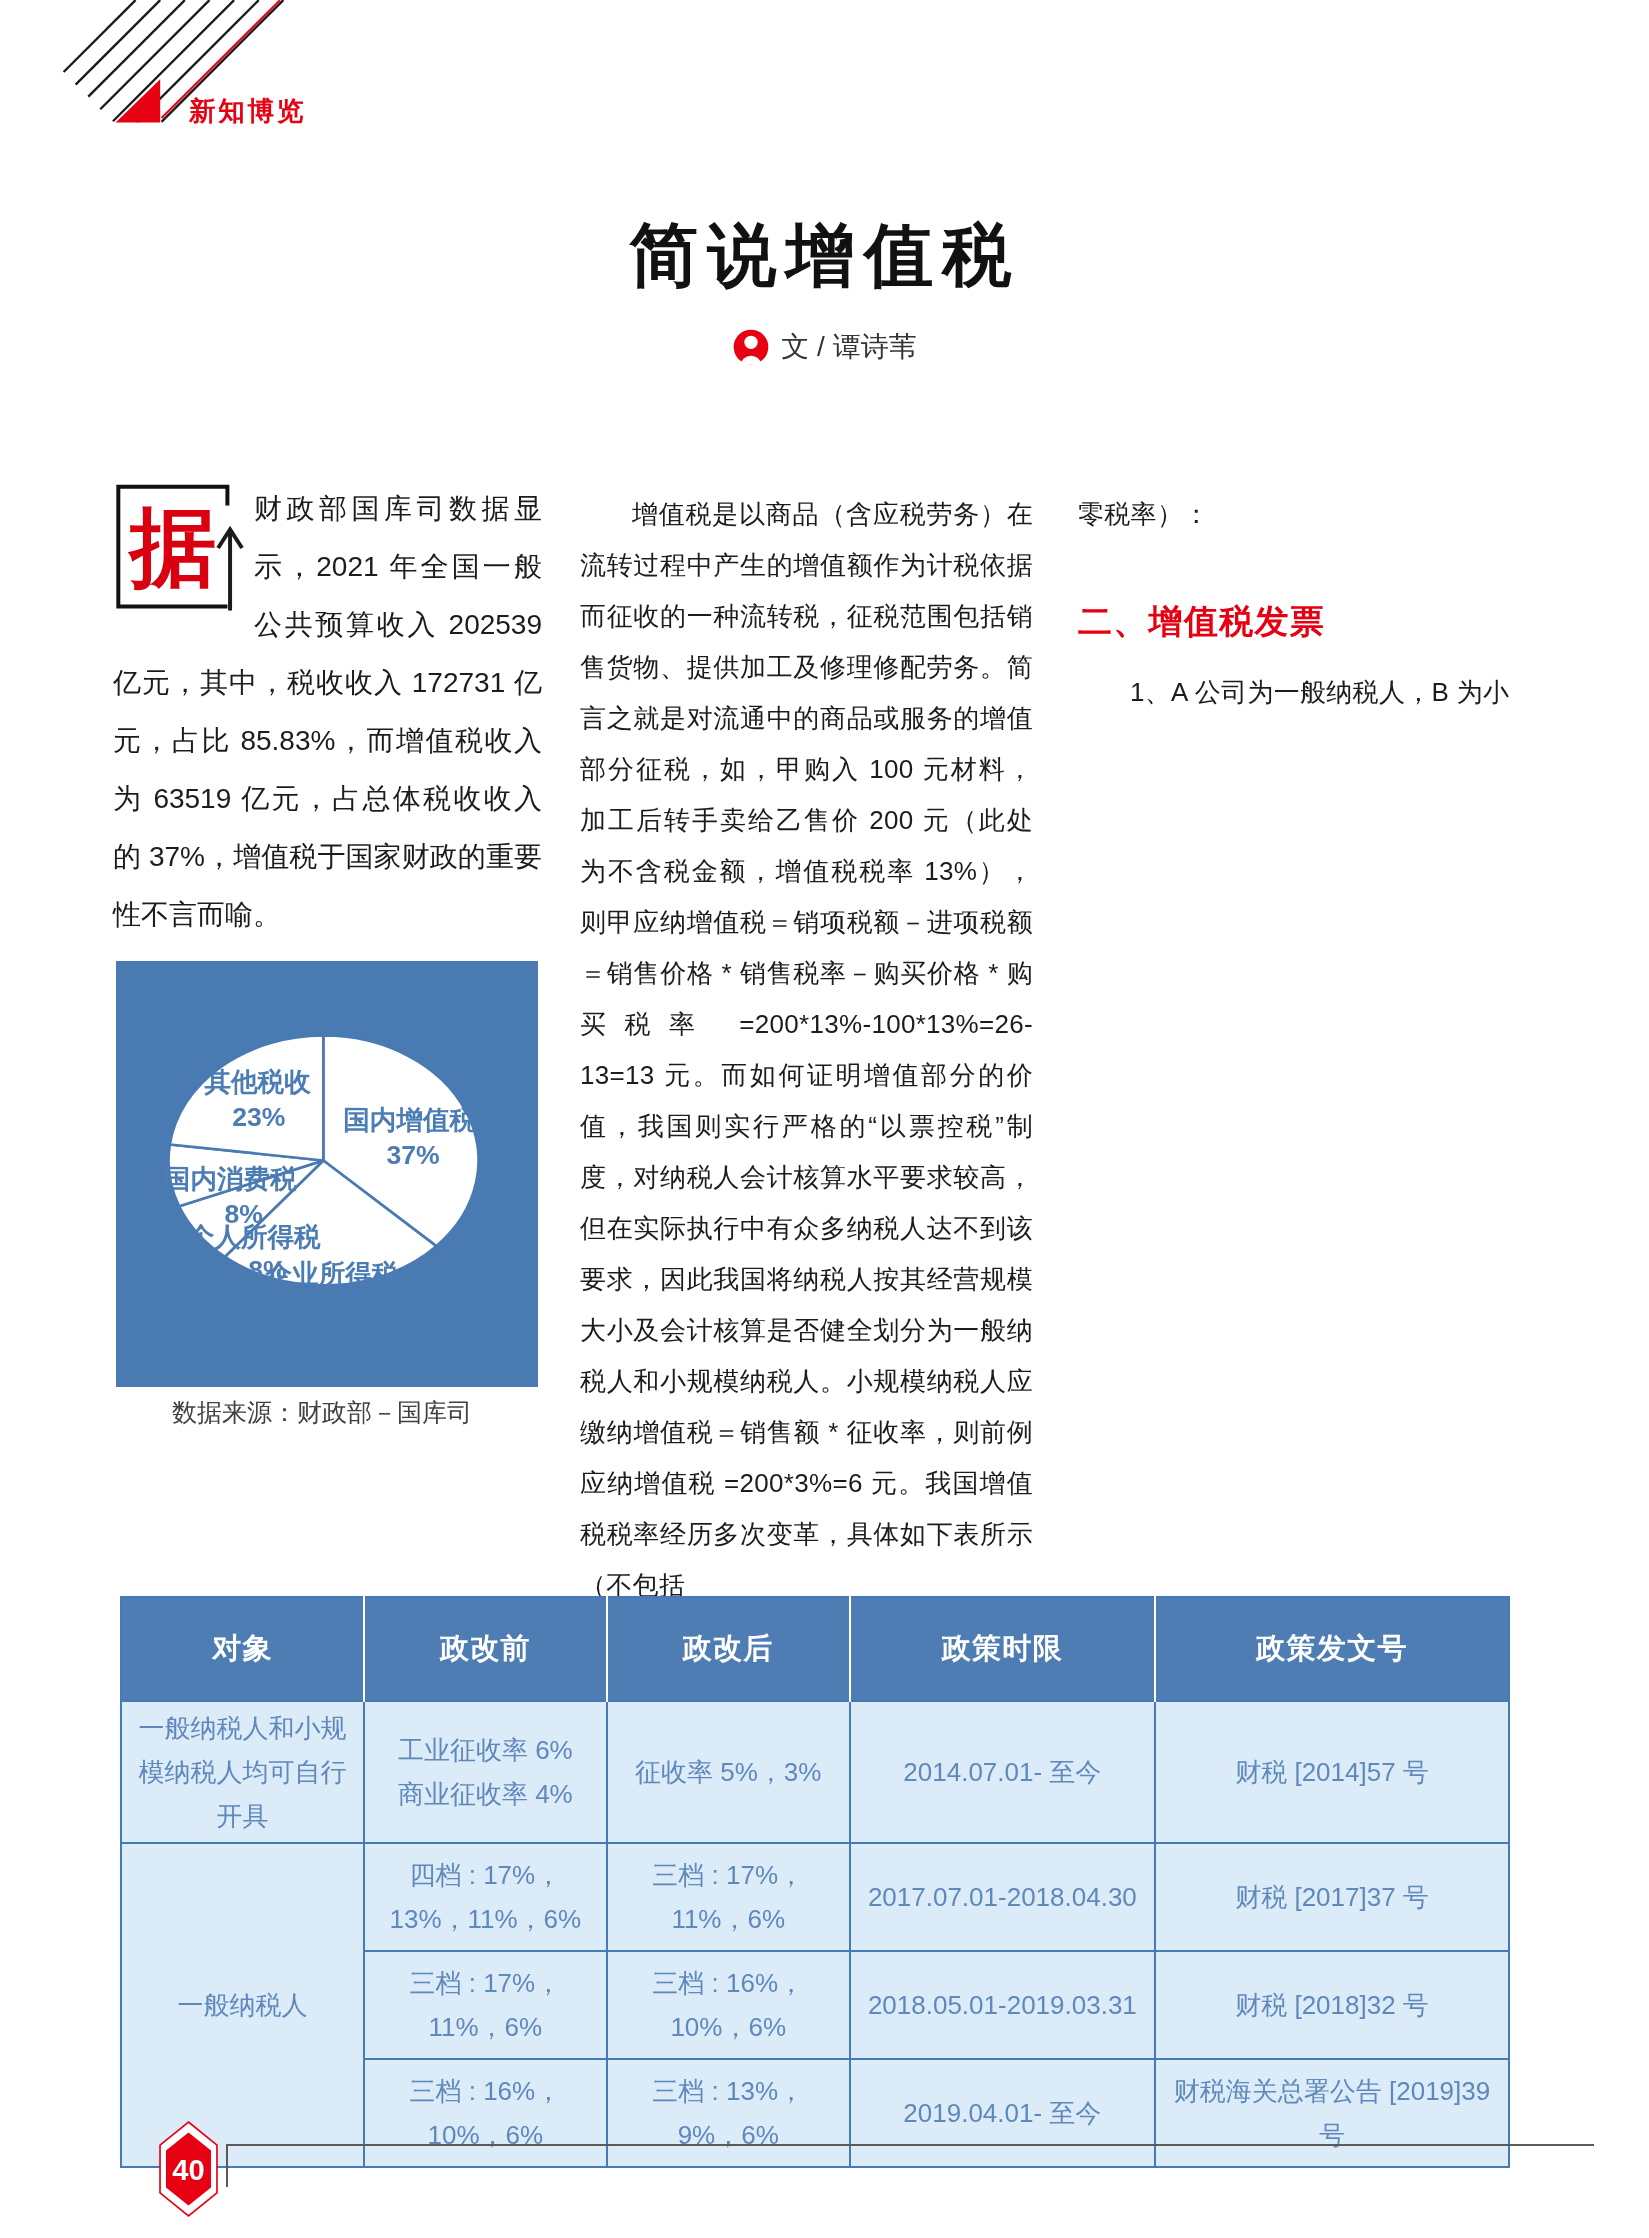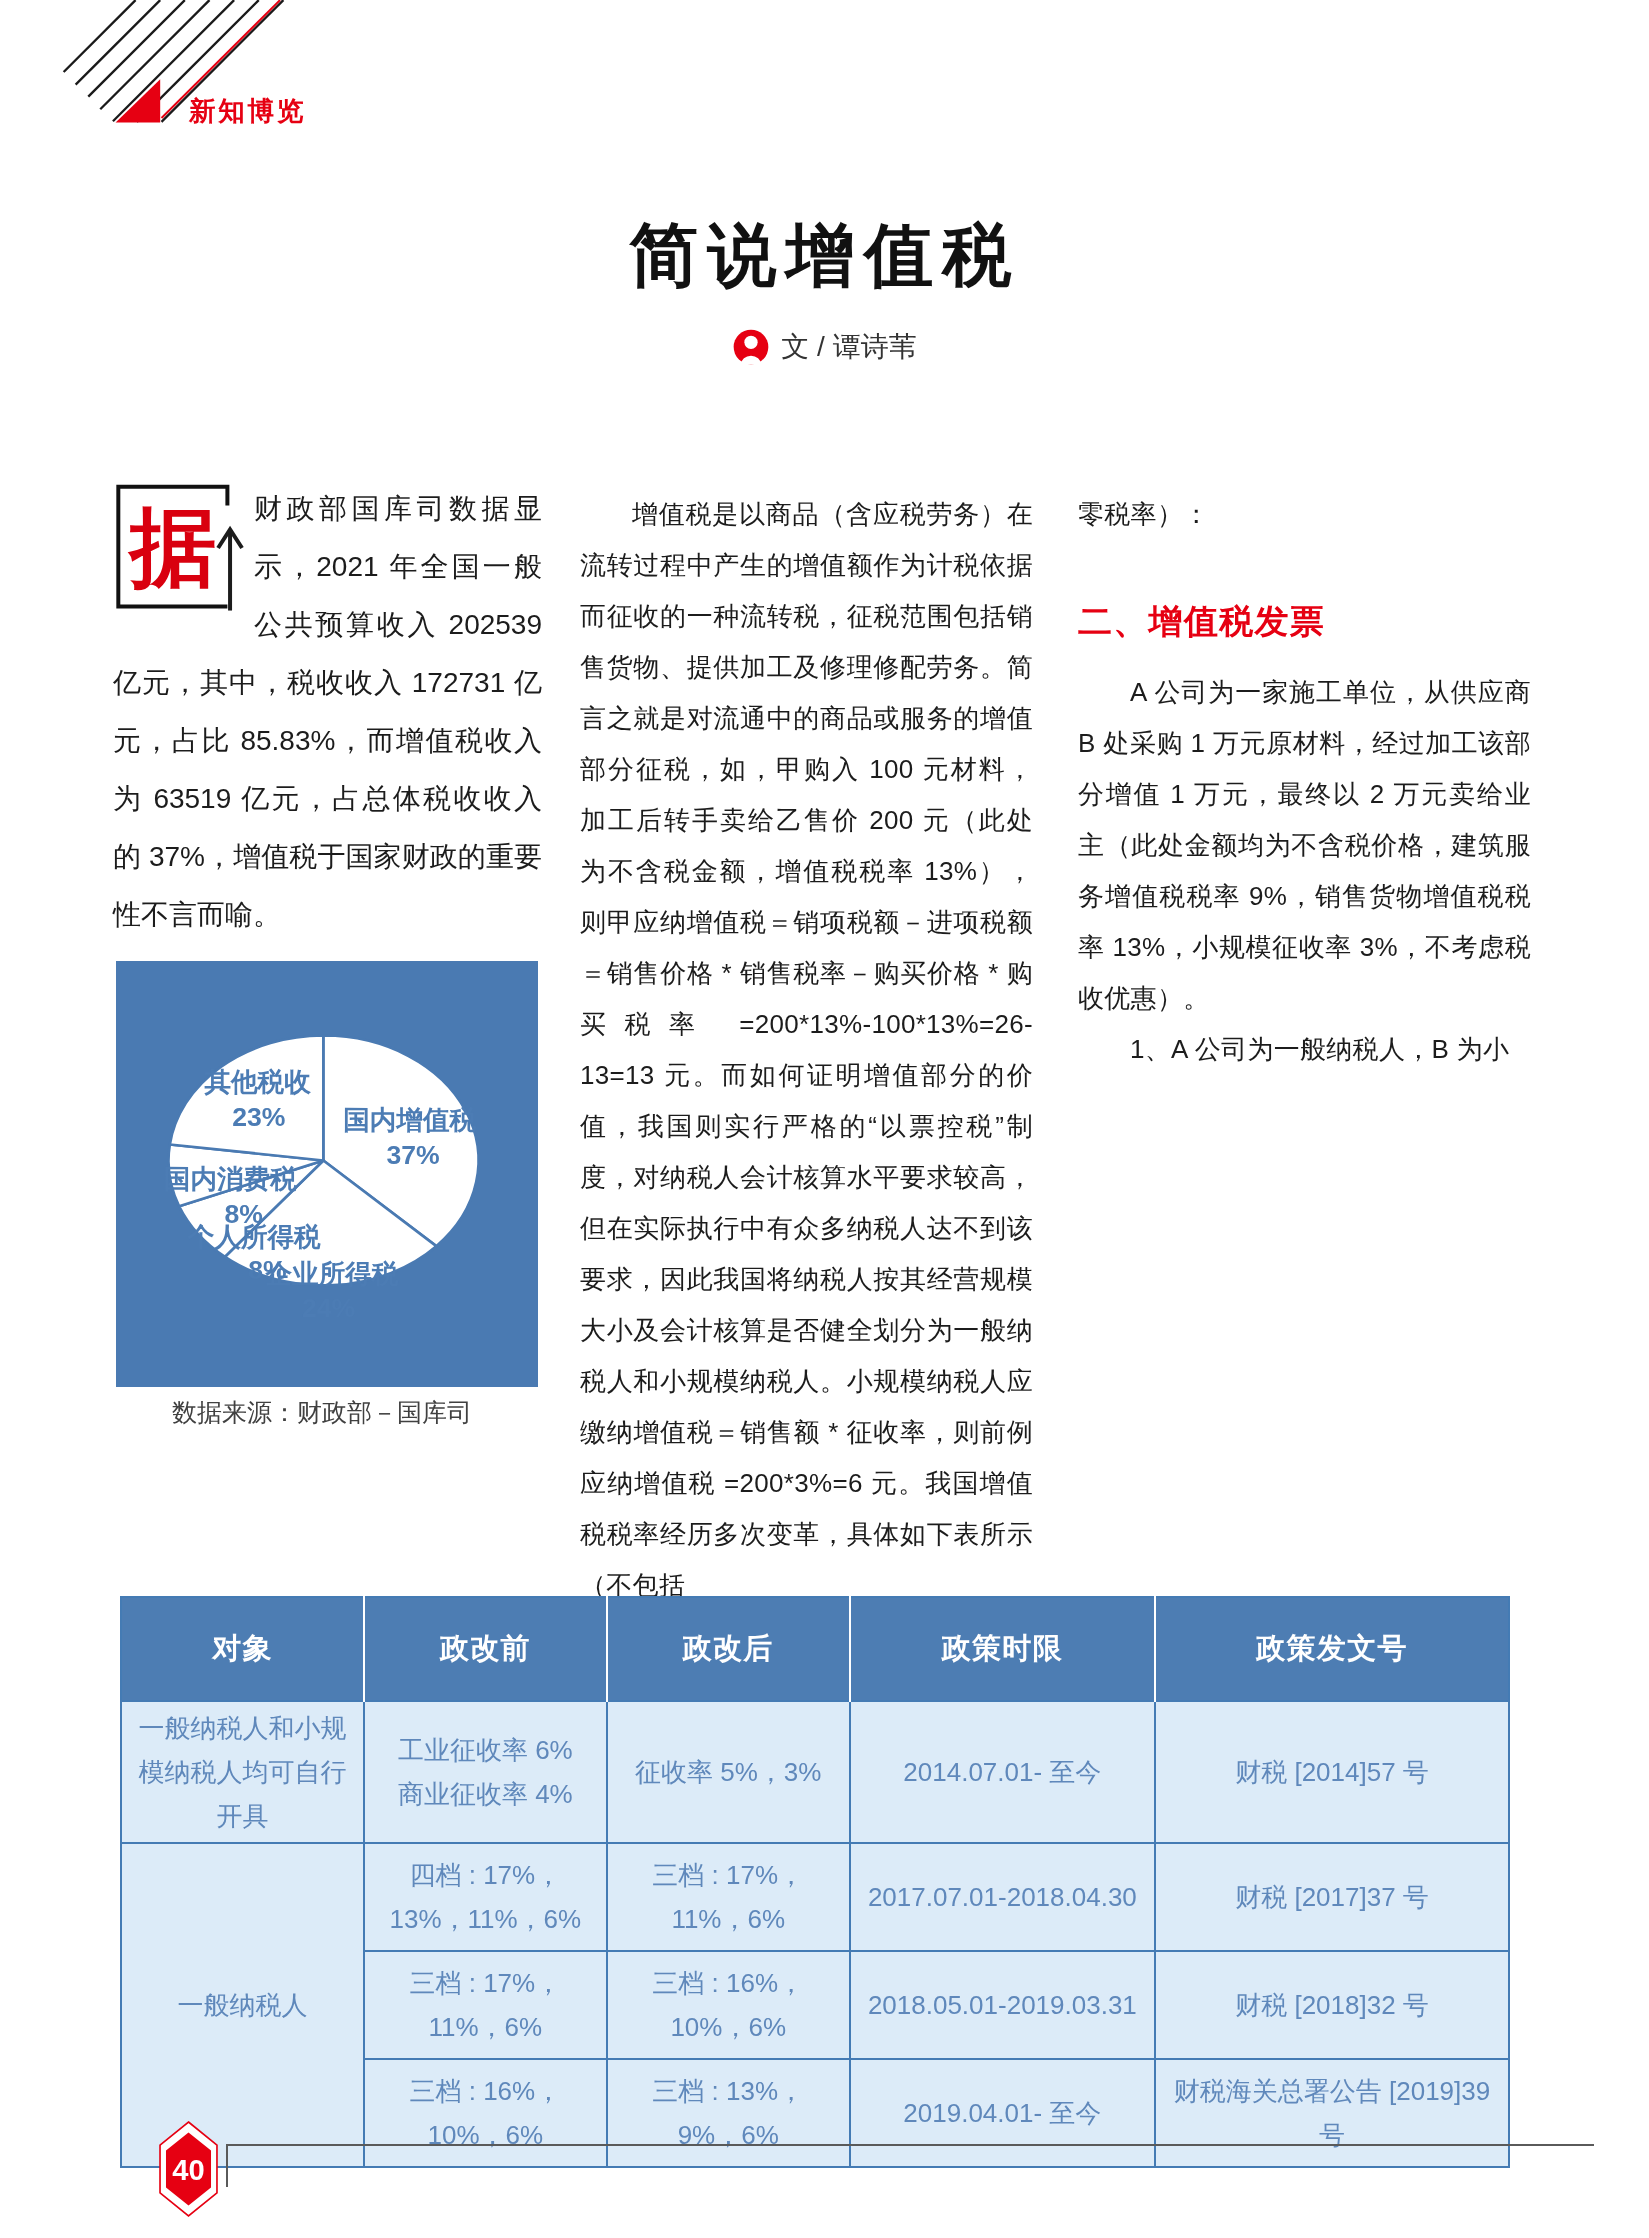--- a/index.html
+++ b/index.html
@@ -122,21 +122,20 @@
 </div>
 <div class="abs chart-caption">数据来源：财政部－国库司</div>
 
 <div class="abs col col-mid">
   <p class="indent">增值税是以商品（含应税劳务）在流转过程中产生的增值额作为计税依据而征收的一种流转税，征税范围包括销售货物、提供加工及修理修配劳务。简言之就是对流通中的商品或服务的增值部分征税，如，甲购入 100 元材料，加工后转手卖给乙售价 200 元（此处为不含税金额，增值税税率 13%），则甲应纳增值税＝销项税额－进项税额＝销售价格 * 销售税率－购买价格 * 购买税率 =200*13%-100*13%=26-13=13 元。而如何证明增值部分的价值，我国则实行严格的“以票控税”制度，对纳税人会计核算水平要求较高，但在实际执行中有众多纳税人达不到该要求，因此我国将纳税人按其经营规模大小及会计核算是否健全划分为一般纳税人和小规模纳税人。小规模纳税人应缴纳增值税＝销售额 * 征收率，则前例应纳增值税 =200*3%=6 元。我国增值税税率经历多次变革，具体如下表所示（不包括</p>
 </div>
 
 <div class="abs col col-right">
   <p class="noindent">零税率）：</p>
   <div class="section-heading">二、增值税发票</div>
-  <p class="indent">A 公司为一家施工单位，从供应商 B 处采购 1 万元原材料，经过加工该部分增值 1 万元，最终以 2 万元卖给业主（此处金额均为不含税价格，建筑服务增值税税率 9%，销售货物增值税税率 13%，小规模征收率 3%，不考虑税收优惠）。</p>
   <p class="indent">1、A 公司为一般纳税人，B 为小</p>
 </div>
 
 <table class="rate-table">
   <colgroup>
     <col style="width:17.5%">
       <col style="width:17.5%">
       <col style="width:17.5%">
     <col style="width:22%">
       <col style="width:25.5%">

